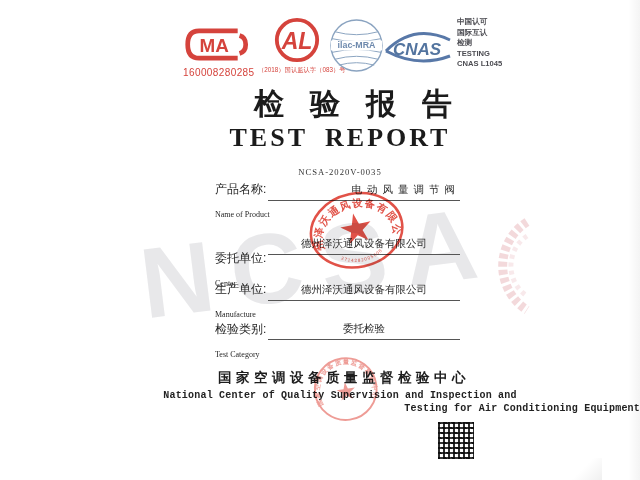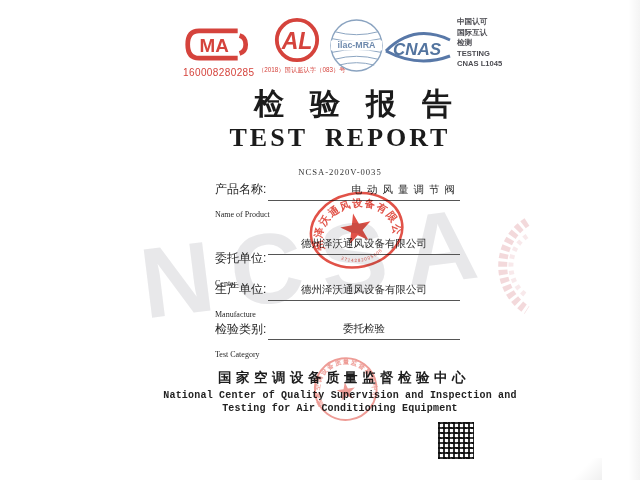--- a/index.html
+++ b/index.html
@@ -55,21 +55,21 @@
   .f-value{
     position:absolute;left:268px;width:192px;text-align:center;
     font-size:10.5px;color:#2b2b2b;
     border-bottom:1px solid #555;padding-bottom:3px;
   }
   .sp{letter-spacing:5px;text-align:right;}
   
   .org-cn{top:369px;font-size:13.5px;font-weight:bold;color:#1d1d1d;letter-spacing:4.5px;padding-left:4px;}
   .org-en{font-family:"Liberation Mono", monospace;font-weight:bold;font-size:10px;color:#222;letter-spacing:.2px;}
   .org-en1{top:390px;}
-  .org-en2{top:403px;}
+  .org-en2{top:403px;text-align:right;}
   
   .stamp{mix-blend-mode:multiply;}
   .stamp-main{position:absolute;left:299px;top:182px;transform:rotate(-12deg);opacity:.88;z-index:2;}
   .stamp-center{position:absolute;left:308px;top:351px;opacity:.5;z-index:2;transform:rotate(-8deg);}
   .stamp-edge{position:absolute;left:492px;top:218px;opacity:.75;filter:blur(.7px);z-index:1;}
   
   .qr{
     position:absolute;left:438px;top:422px;width:36px;height:37px;
     background:
       repeating-linear-gradient(90deg, rgba(15,15,15,.85) 0 2px, transparent 2px 5px),

